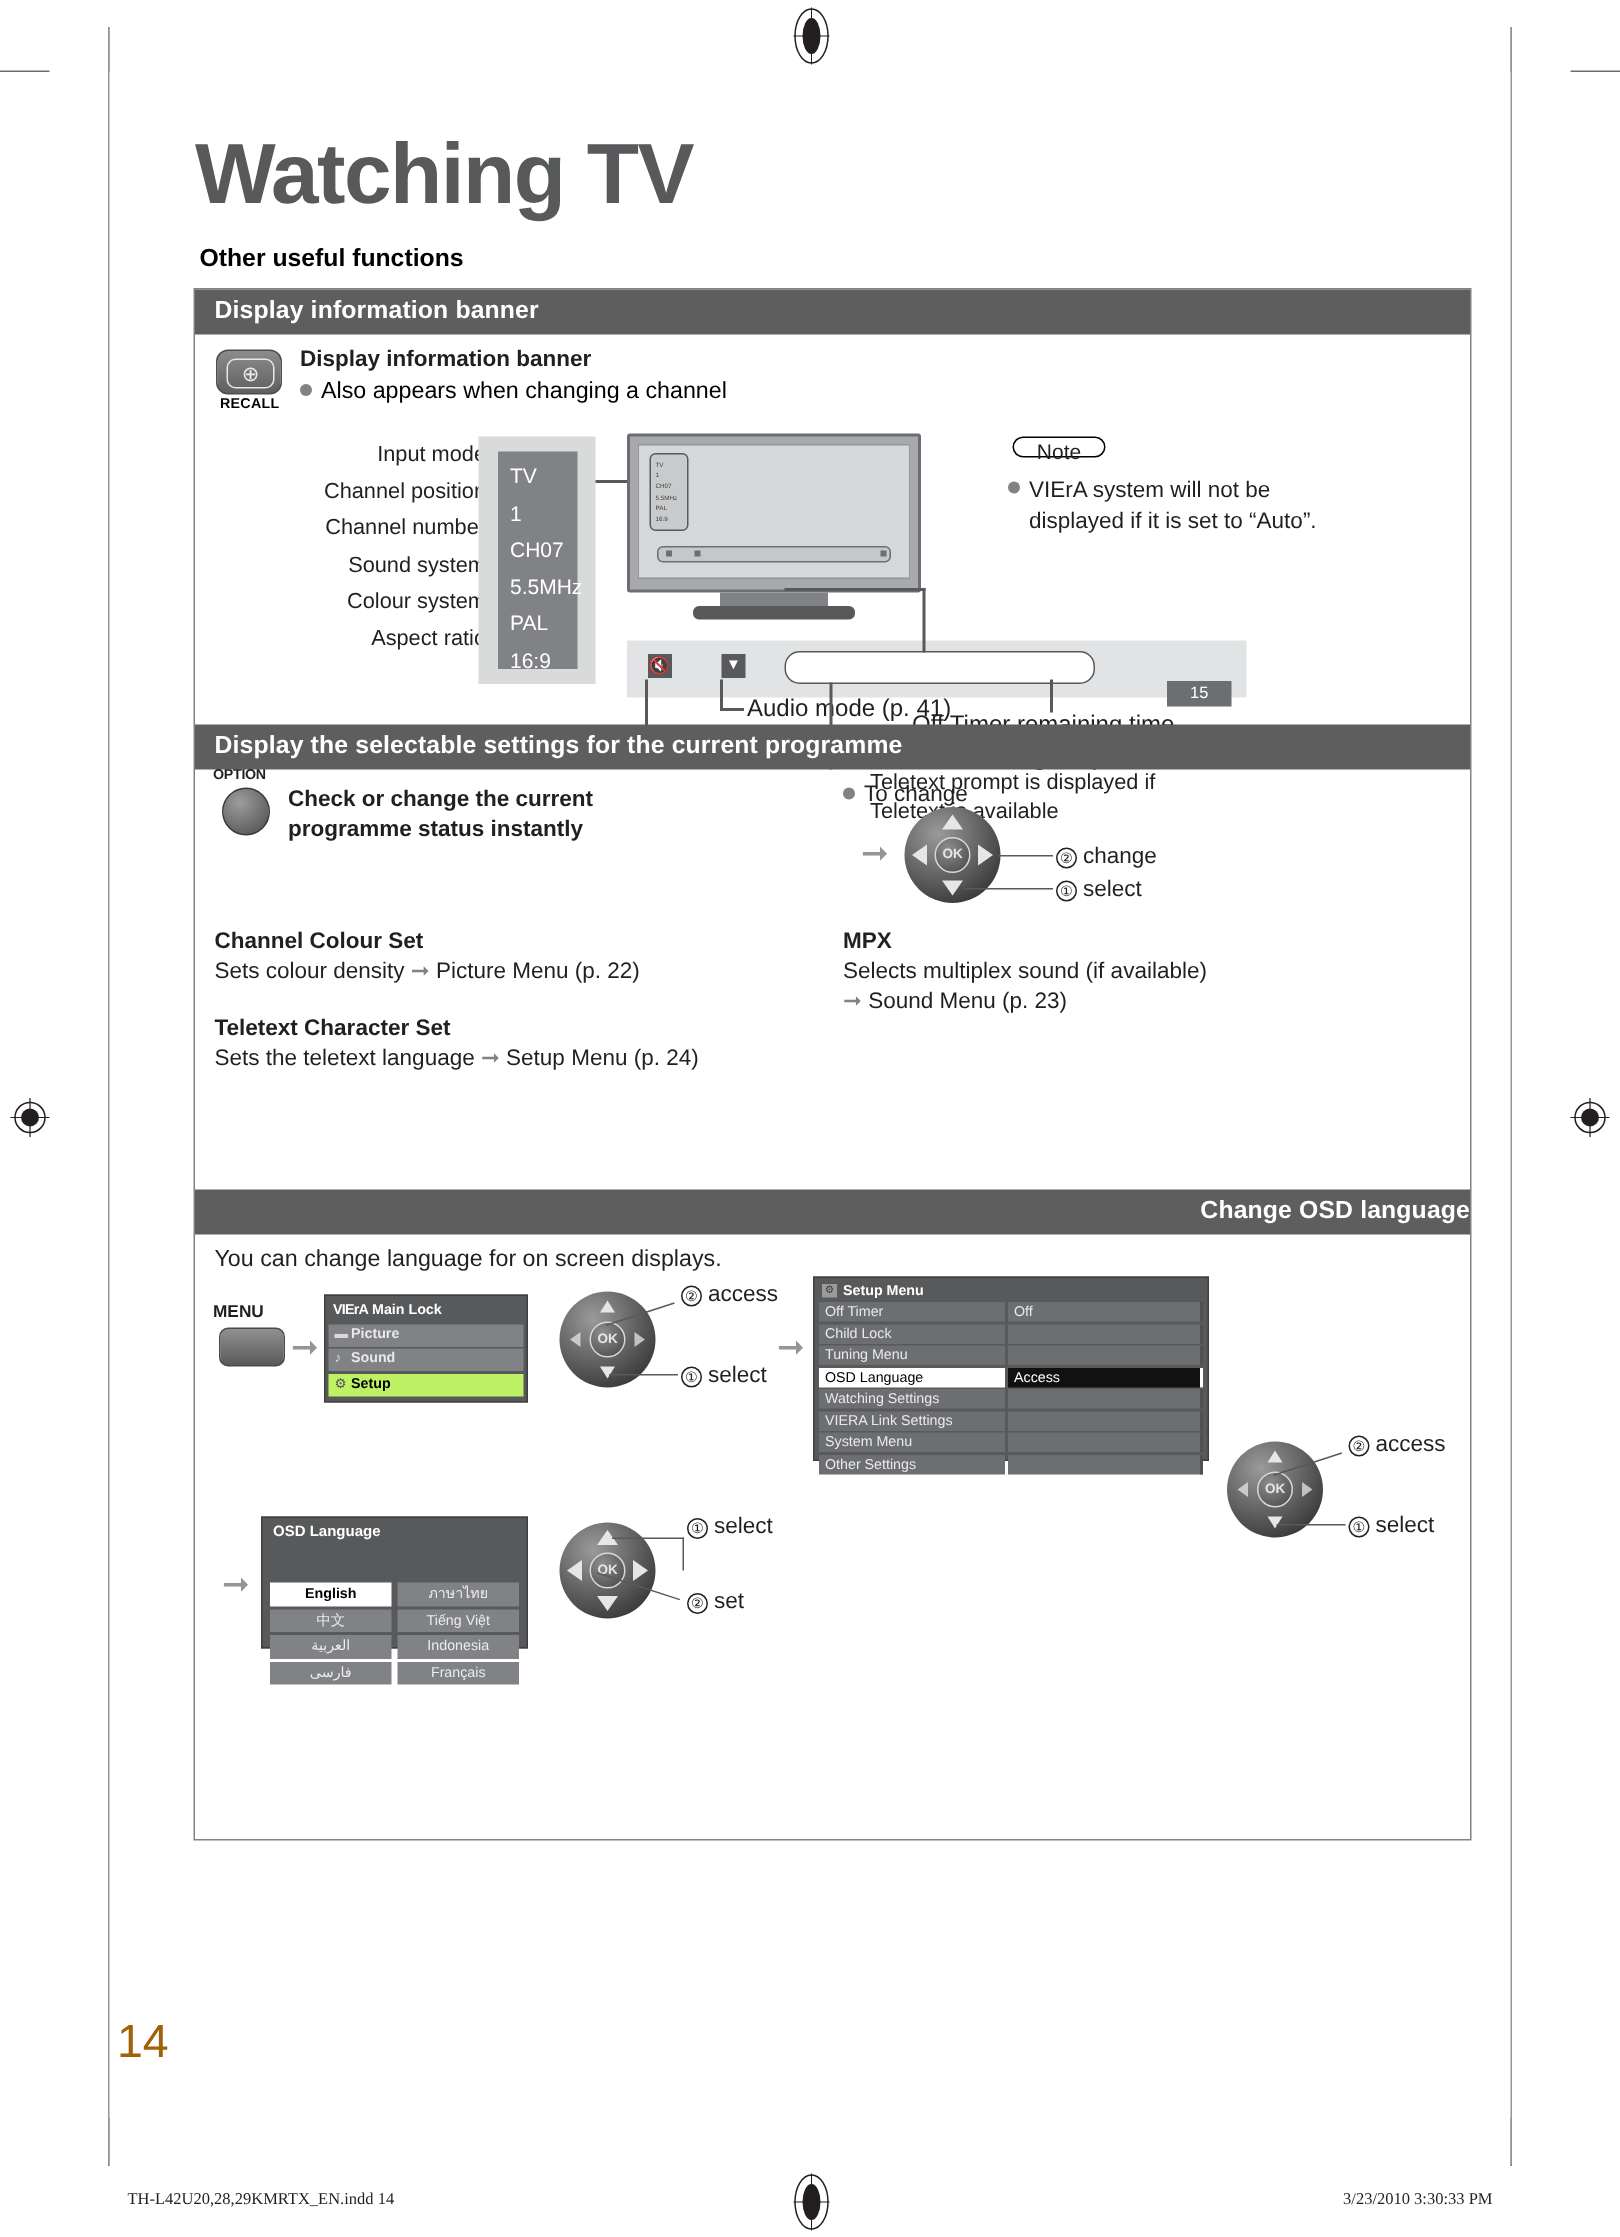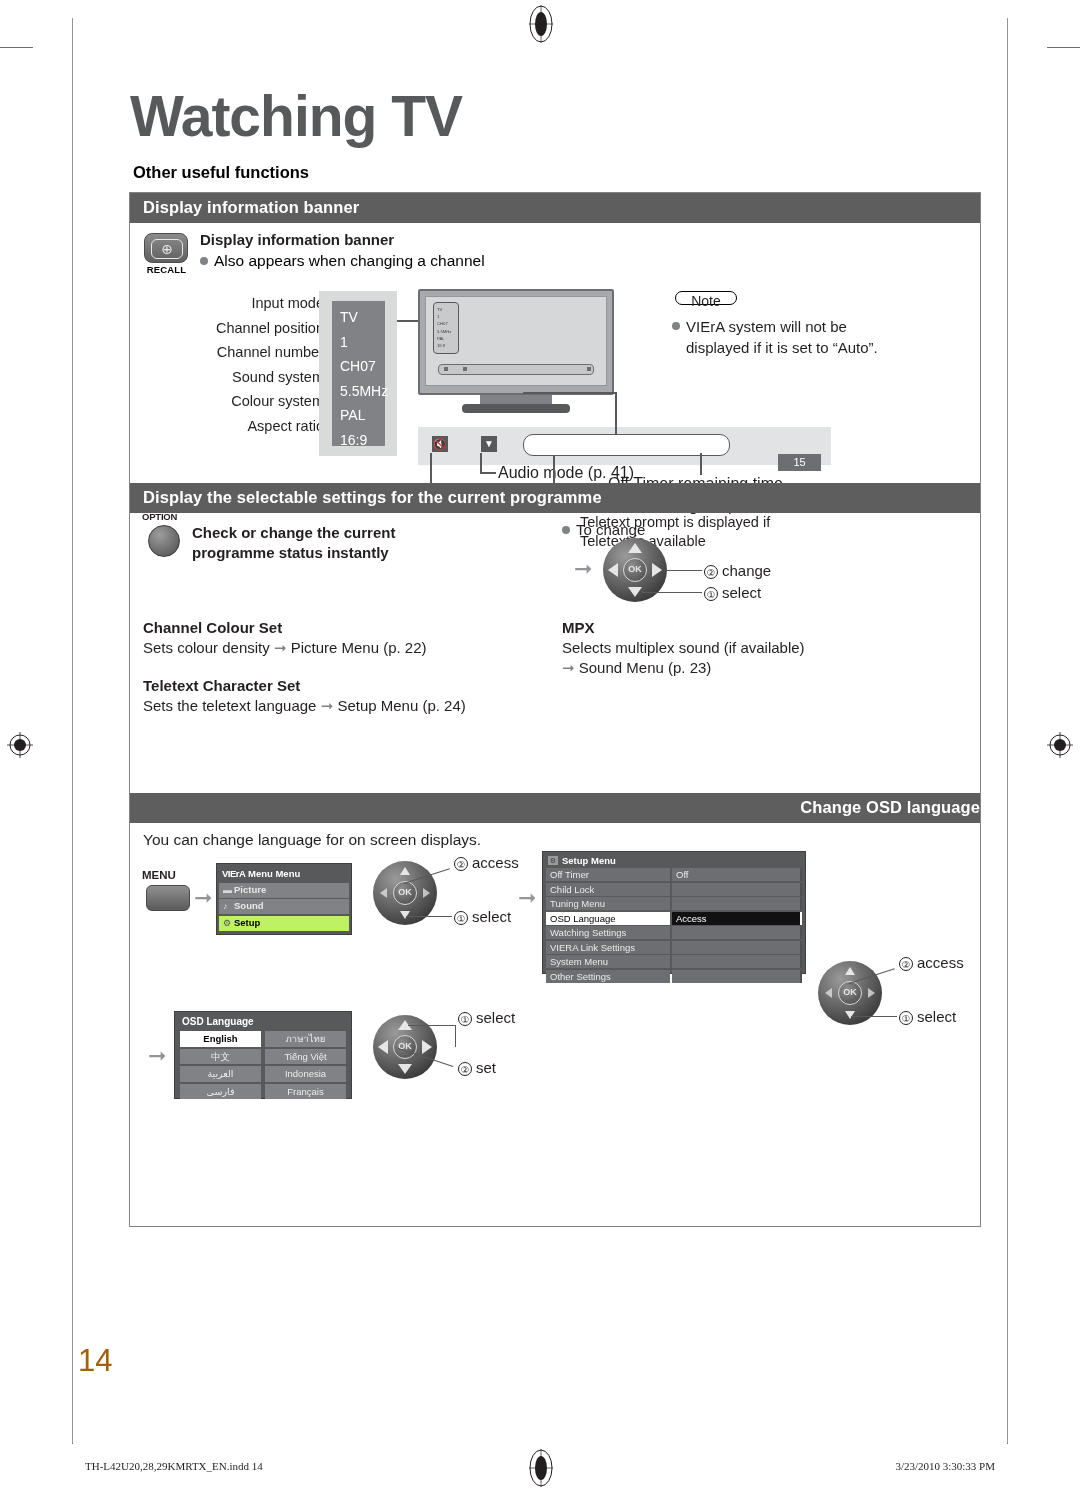--- a/index.html
+++ b/index.html
@@ -238,21 +238,21 @@
   }
   .setup-row.sel .k{background:#fff;color:#000;}
   .setup-row.sel .v{background:#111;color:#fff;border-right:2px solid #fff;}
 
   
   #osdlang-panel{
     position:absolute;left:44px;top:818px;width:178px;height:88px;
     background:#58595b;border:1px solid #3f3f3f;box-sizing:border-box;padding:3px 5px 5px 5px;
   }
   #osdlang-title{font-size:10px;font-weight:bold;color:#fff;padding:1px 0 4px 2px;}
-  .lang-grid{display:flex;gap:4px;}
+  .lang-grid{display:flex;gap:4px;margin-top:24px;}
   .lang-col{flex:1;}
   .lang-cell{
     height:15.5px;margin-bottom:2px;background:#808285;color:#ececec;
     font-size:9.5px;text-align:center;line-height:15px;white-space:nowrap;
   }
   .lang-cell.sel{background:#fff;color:#000;font-weight:bold;}
 
   
   #page-num{position:absolute;left:78px;top:1343px;font-size:31px;color:#a16207;}
   #foot-left{position:absolute;left:85px;top:1460px;font-size:11px;font-family:"Liberation Serif",serif;}
@@ -482,21 +482,21 @@
   <div class="sec-bar" id="sec3-bar">Change OSD language</div>
   <div id="s3-text">You can change language for on screen displays.</div>
 
   <div id="menu-key-label">MENU</div>
   <div id="menu-key"></div>
   <div class="bigarrow" style="left:64px;top:694px;">➞</div>
 
   <div id="viera-panel">
     <div id="viera-title">
       <span class="vlogo">VIErA</span>
-      <span>Menu Menu</span>
+      <span>Main Lock</span>
     </div>
     <div class="viera-row dim">
       <span class="vicon">▬</span><span>Picture</span>
     </div>
     <div class="viera-row dim">
       <span class="vicon">♪</span><span>Sound</span>
     </div>
     <div class="viera-row sel">
       <span class="vicon">⚙</span><span>Setup</span>
     </div>

